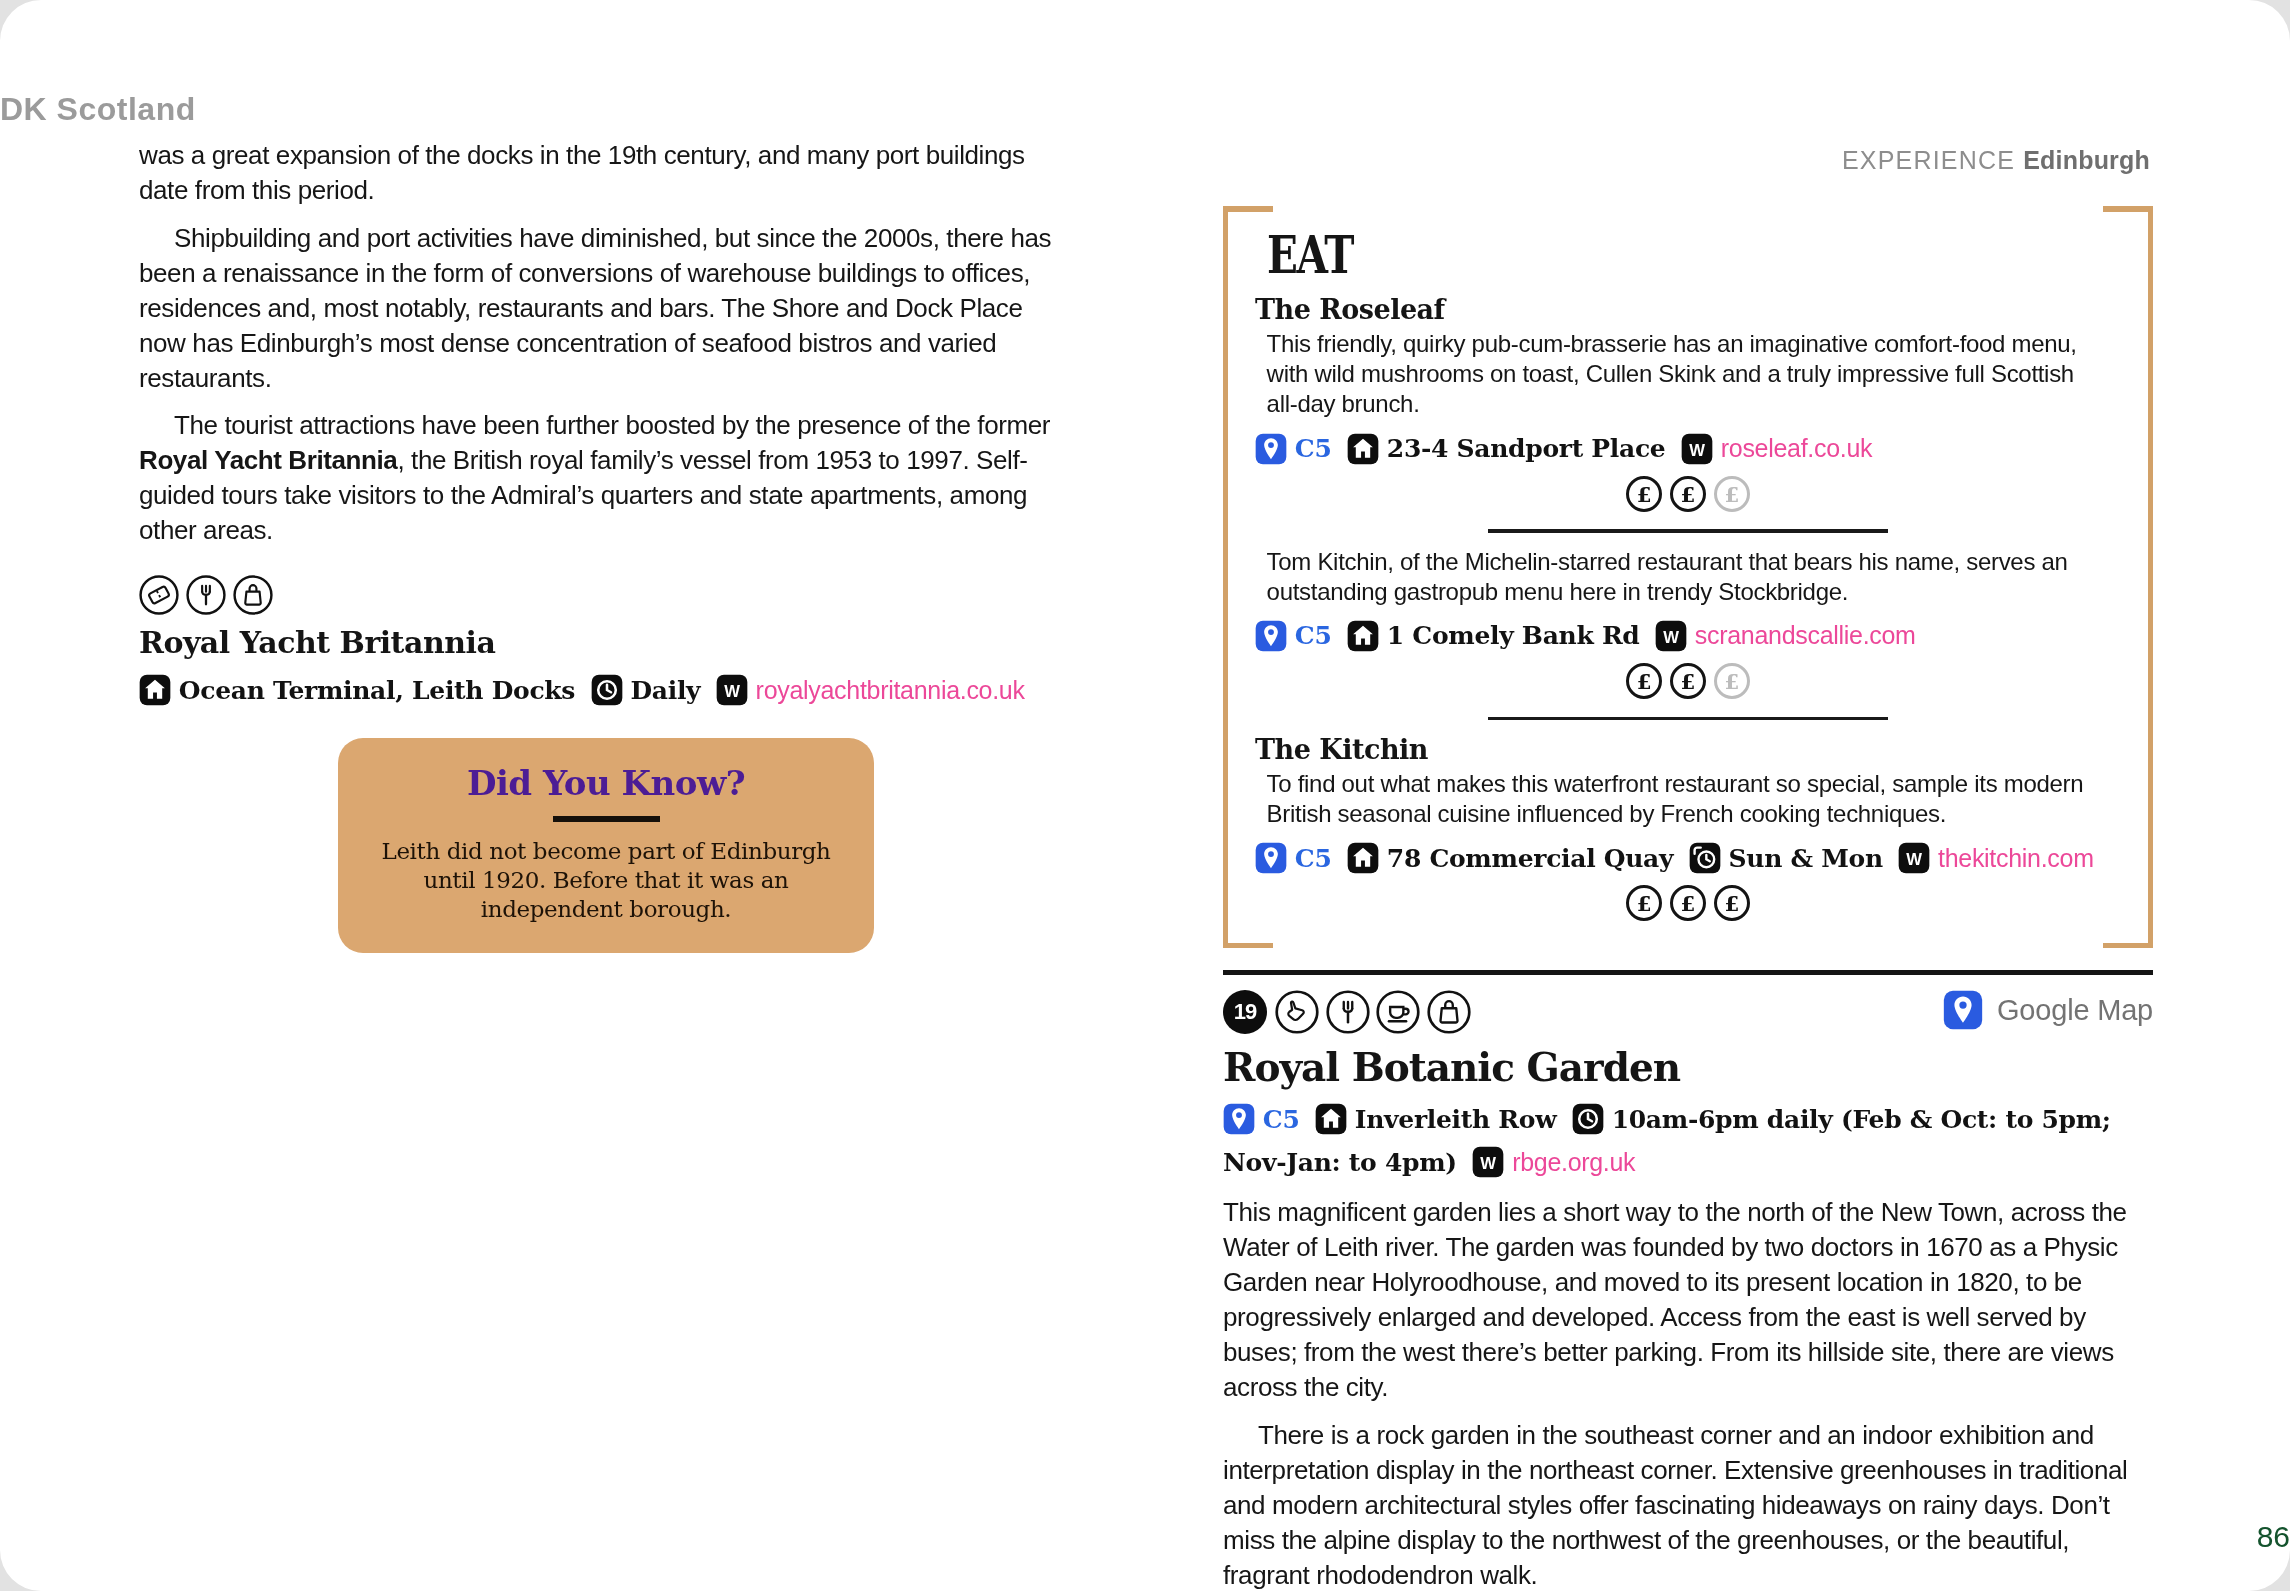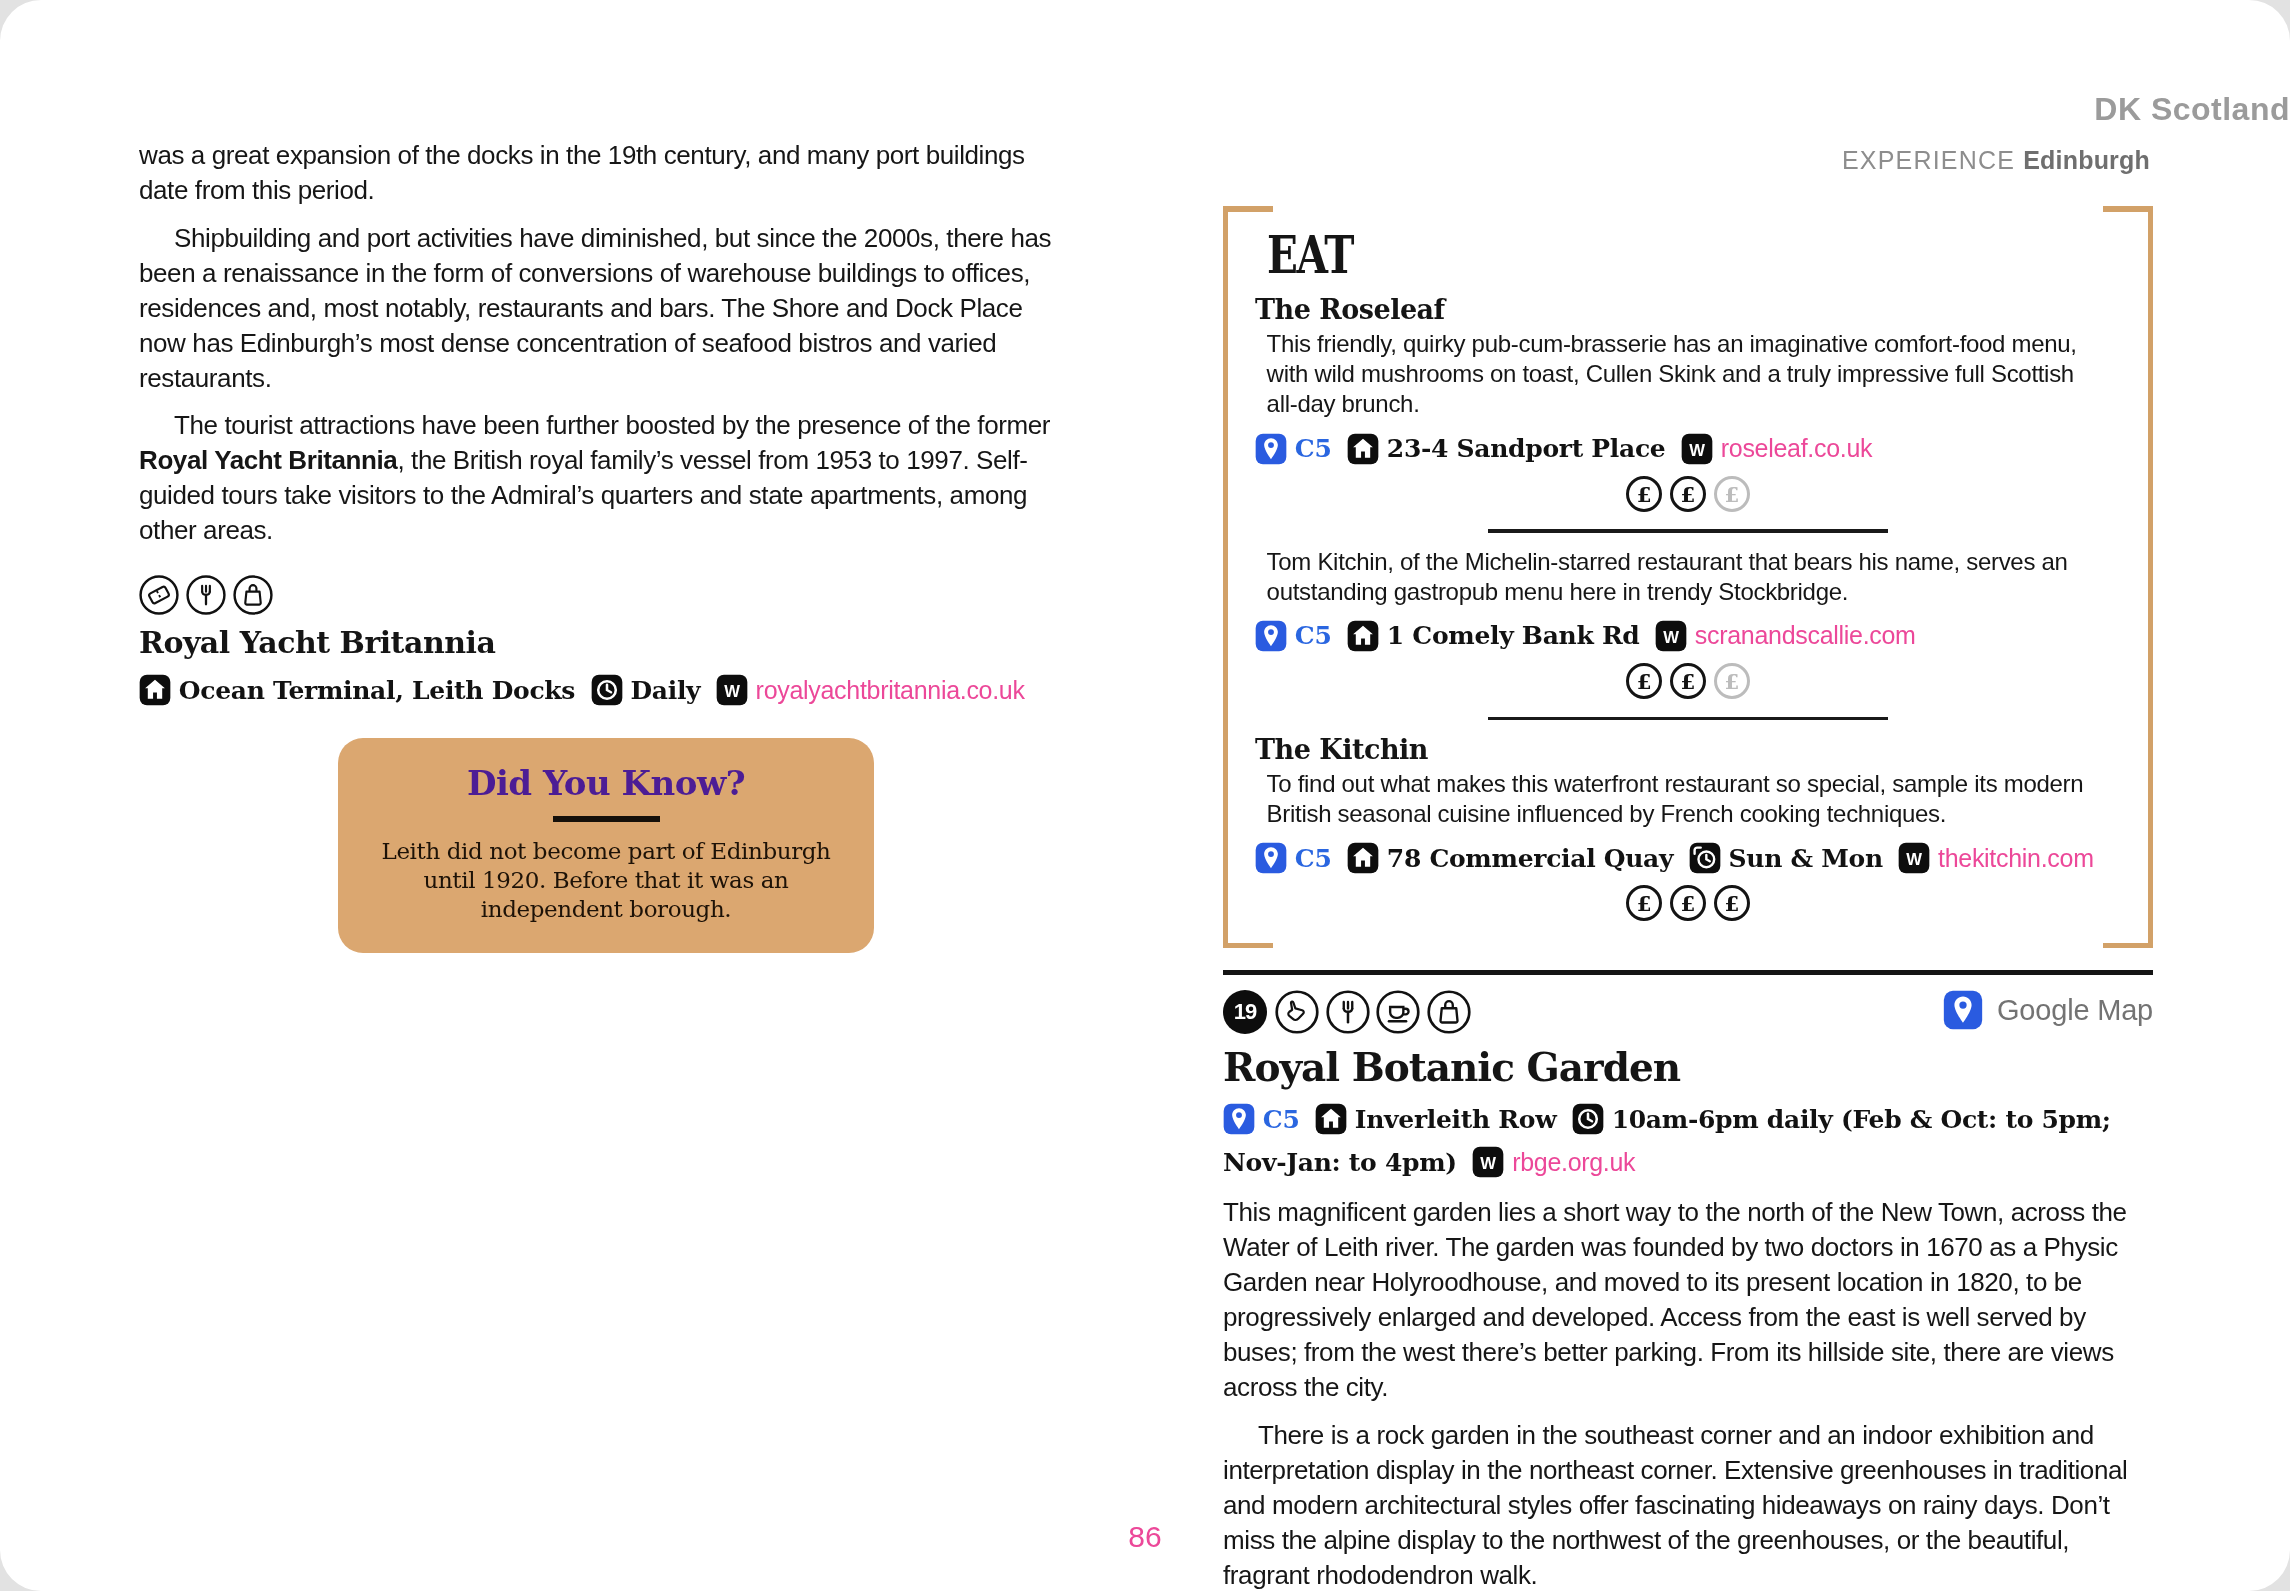--- a/index.html
+++ b/index.html
@@ -1,19 +1,19 @@
 <!DOCTYPE html>
 <html><head>
 <meta charset="utf-8">
 <style>
   html,body{margin:0;padding:0;width:2290px;height:1591px;background:#e2e2e2;overflow:hidden}
   .page{position:absolute;inset:0;background:#ffffff;border-radius:41px;
         font-family:"Liberation Sans",sans-serif;color:#151515}
   
-  .book-title{position:absolute;top:91px;left:0;right:0;text-align:right;
+  .book-title{position:absolute;top:91px;left:0;right:0;text-align:left;
               color:#9b9b9b;font-size:32px;font-weight:bold;letter-spacing:0.5px}
   .section-head{position:absolute;top:146px;right:140px;font-size:25px;color:#8d8d8d;letter-spacing:1.2px}
   .section-head .strong{font-weight:bold;color:#6f6f6f;letter-spacing:0.2px}
   
   .cols{position:absolute;top:138px;left:139px;display:flex;gap:155px}
   .col-left{width:929px}
   .col-right{width:930px}
   p.body{font-size:26px;line-height:35px;letter-spacing:-0.4px;margin:0 0 12.6px 0;color:#161616}
   p.body.indent{text-indent:35px}
   .inline-bold{font-weight:bold}
@@ -58,21 +58,21 @@
   .num-badge{width:44px;height:44px;border-radius:50%;background:#0d0d0d;color:#fff;
              display:flex;align-items:center;justify-content:center;font-size:22px;font-weight:bold;letter-spacing:-1px}
   .bic{width:44px;height:44px}
   .gmap{margin-left:auto;display:flex;align-items:center;gap:13.6px}
   .gpin{width:40px;height:40px;display:inline-block}
   .gpin svg{width:100%;height:100%;display:block}
   .gmap-label{color:#737373;font-size:29px;letter-spacing:-0.2px}
   .botanic-title{font-family:"DejaVu Serif",serif;font-weight:bold;font-size:39px;letter-spacing:-1px;margin:9.7px 0 7.8px 0}
   .botanic .detail{line-height:43px}
   .botanic-paras{margin-top:11.6px}
-  .page-num{position:absolute;bottom:37px;left:0;right:0;text-align:center;color:#ec4899;font-size:30px}
+  .page-num{position:absolute;bottom:37px;left:0;right:0;text-align:right;color:#14532d;font-size:30px}
 </style>
 </head>
 <body>
 
 <div class="page">
 
   <div class="book-title">DK Scotland</div>
 
   <div class="section-head">
     <span>EXPERIENCE</span>

